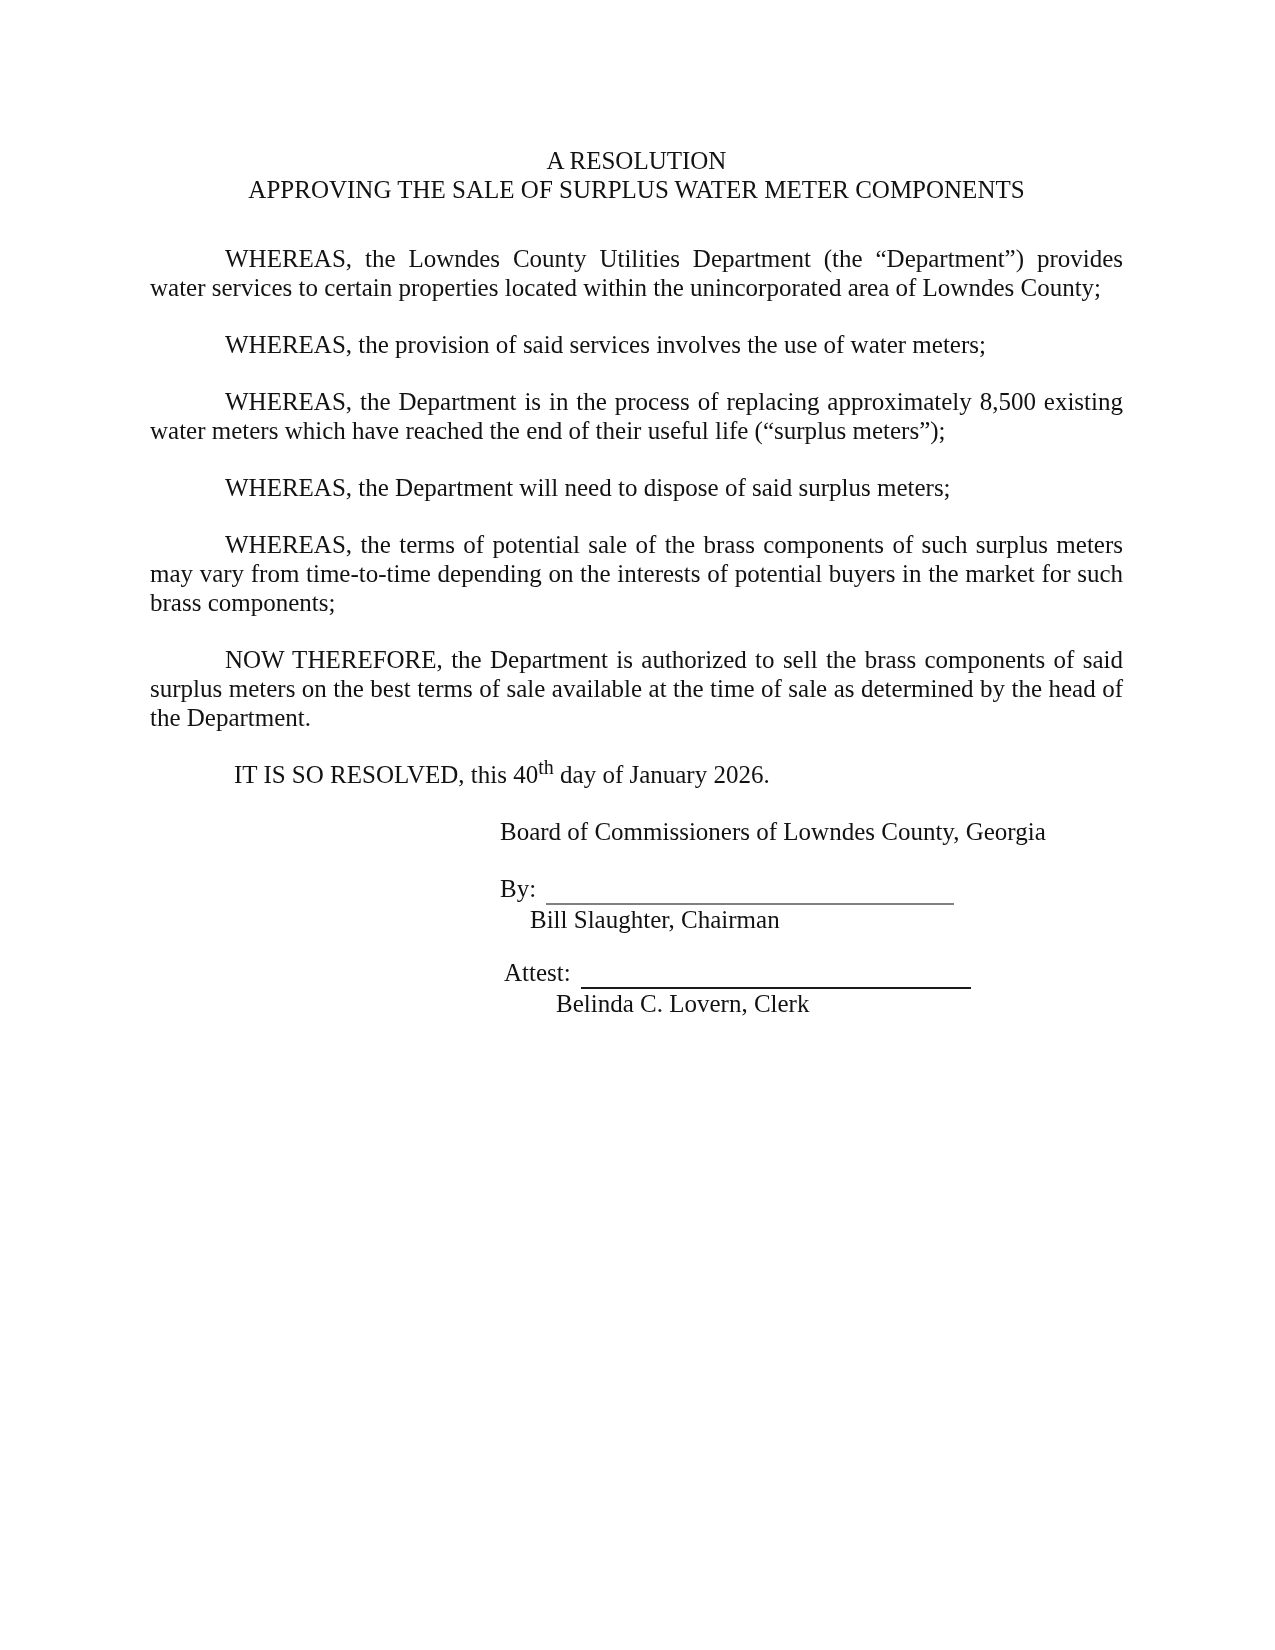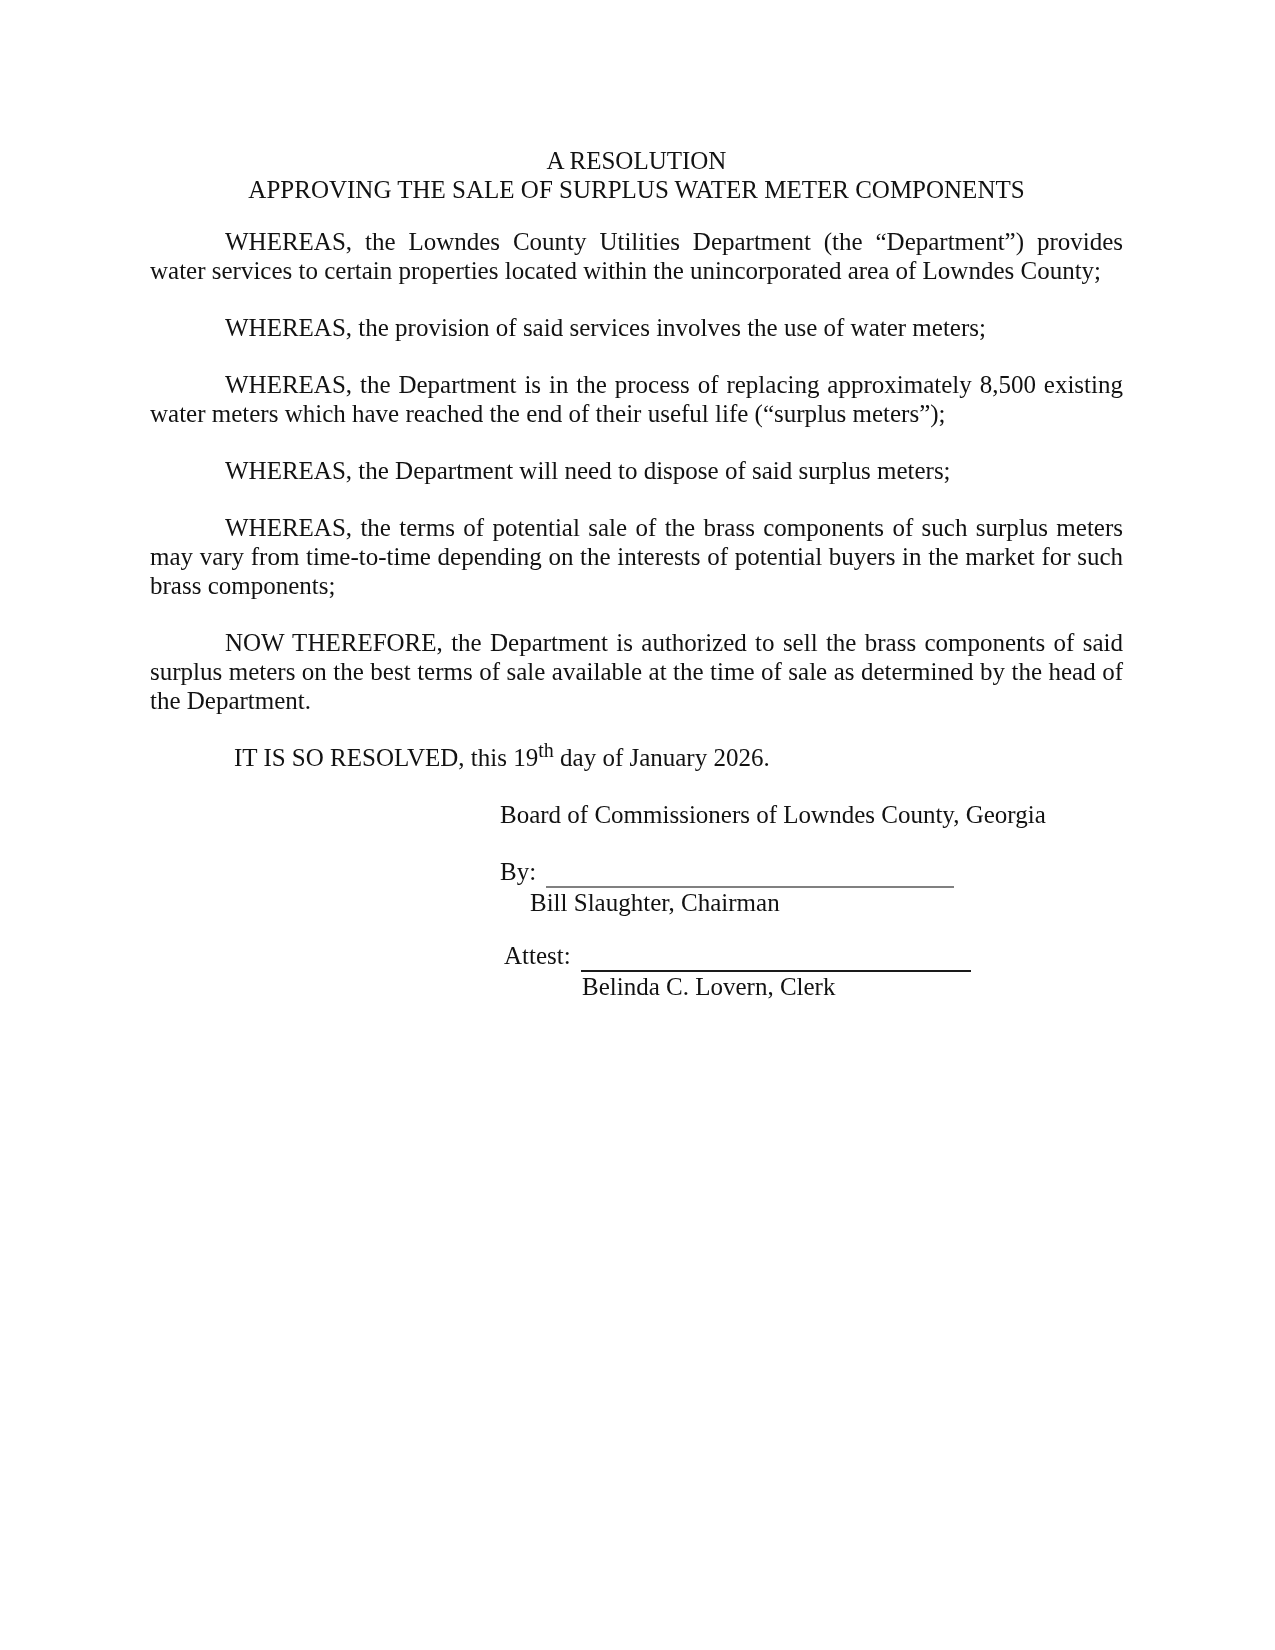--- a/index.html
+++ b/index.html
@@ -13,21 +13,21 @@
     font-family: "Liberation Serif", serif;
     font-size: 25px;
     line-height: 29px;
     overflow: hidden;
   }
   .content {
     padding: 146px 152px 0 150px;
   }
   .title-block {
     text-align: center;
-    margin-bottom: 23px;
+    margin-bottom: 40px;
   }
   .para {
     text-align: justify;
     text-indent: 75px;
     margin-bottom: 28px;
   }
   .resolved {
     text-indent: 84px;
     margin: 14px 0 28px 0;
     white-space: nowrap;
@@ -61,21 +61,21 @@
     border-bottom: 2px solid #1a1a1a;
   }
   .by-name {
     margin-left: 30px;
   }
   .attest-row {
     margin-top: 24px;
     margin-left: 4px;
   }
   .attest-name {
-    margin-left: 82px;
+    margin-left: 56px;
     font-family: Liberation Serif, serif;
   }
 </style>
 </head>
 <body>
 
 <div class="page">
   <div class="content">
 
     <div class="title-block">
@@ -83,21 +83,21 @@
       <div>APPROVING THE SALE OF SURPLUS WATER METER COMPONENTS</div>
     </div>
 
     <p class="para">WHEREAS, the Lowndes County Utilities Department (the “Department”) provides water services to certain properties located within the unincorporated area of Lowndes County;</p>
     <p class="para">WHEREAS, the provision of said services involves the use of water meters;</p>
     <p class="para">WHEREAS, the Department is in the process of replacing approximately 8,500 existing water meters which have reached the end of their useful life (“surplus meters”);</p>
     <p class="para">WHEREAS, the Department will need to dispose of said surplus meters;</p>
     <p class="para">WHEREAS, the terms of potential sale of the brass components of such surplus meters may vary from time-to-time depending on the interests of potential buyers in the market for such brass components;</p>
     <p class="para">NOW THEREFORE, the Department is authorized to sell the brass components of said surplus meters on the best terms of sale available at the time of sale as determined by the head of the Department.</p>
 
-    <p class="resolved"><span>IT IS SO RESOLVED, this 19</span><sup>th</sup><span> day of January 2026.</span></p>
+    <p class="resolved"><span>IT IS SO RESOLVED, this 40</span><sup>th</sup><span> day of January 2026.</span></p>
 
     <div class="sig-block">
       <div class="sig-org">Board of Commissioners of Lowndes County, Georgia</div>
 
       <div class="sig-row">
         <span>By:</span><span class="sig-line by-line">&nbsp;</span>
       </div>
       <div class="by-name">Bill Slaughter, Chairman</div>
 
       <div class="sig-row attest-row">

